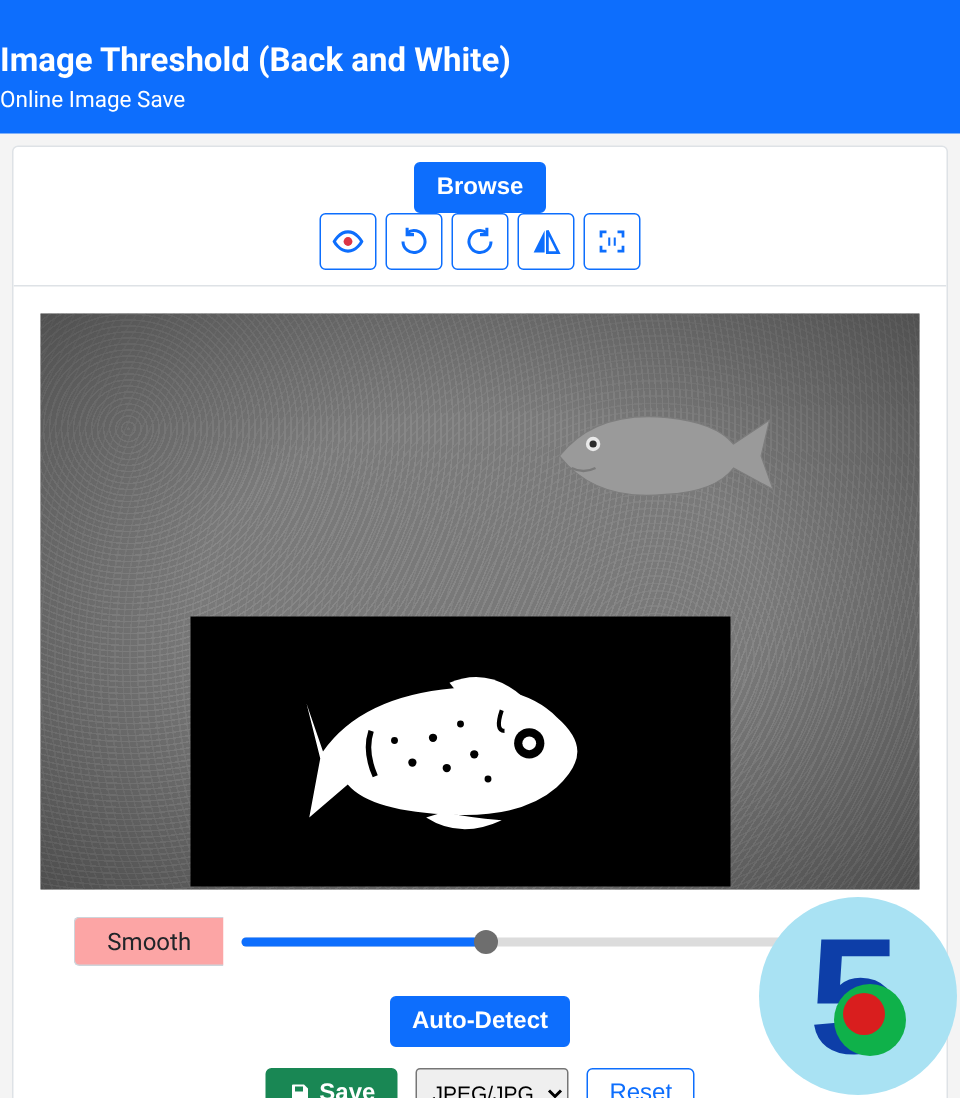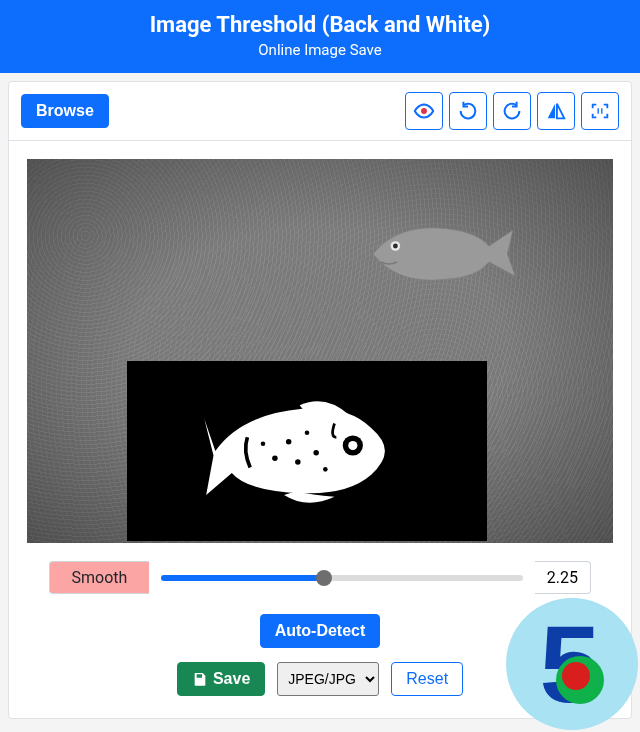--- a/index.html
+++ b/index.html
@@ -5,38 +5,39 @@
   * { box-sizing: border-box; }
   body {
     margin: 0;
     font-family: -apple-system, BlinkMacSystemFont, "Segoe UI", Roboto, Arial, sans-serif;
     background: #f4f4f4;
     width: 640px;
   }
   .header {
     background: #0d6efd;
     color: #fff;
-    text-align: center;
-    padding: 12px 0 14px;
+    text-align: left;
+    padding: 28px 0 14px;
   }
   .header h1 { margin: 0 0 4px; font-size: 22px; font-weight: 700; }
   .header .sub { font-size: 15px; }
   .card {
     background: #fff;
     border: 1px solid #dee2e6;
     border-radius: 4px;
     margin: 8px;
     overflow: hidden;
   }
   .toolbar {
     display: flex;
     justify-content: space-between;
     align-items: center;
     padding: 10px 12px;
     border-bottom: 1px solid #dee2e6;
+    flex-direction: column;
   }
   .btn {
     display: inline-flex;
     align-items: center;
     justify-content: center;
     padding: 7px 14px;
     border-radius: 4px;
     font-size: 16px;
     cursor: pointer;
     border: 1px solid transparent;

